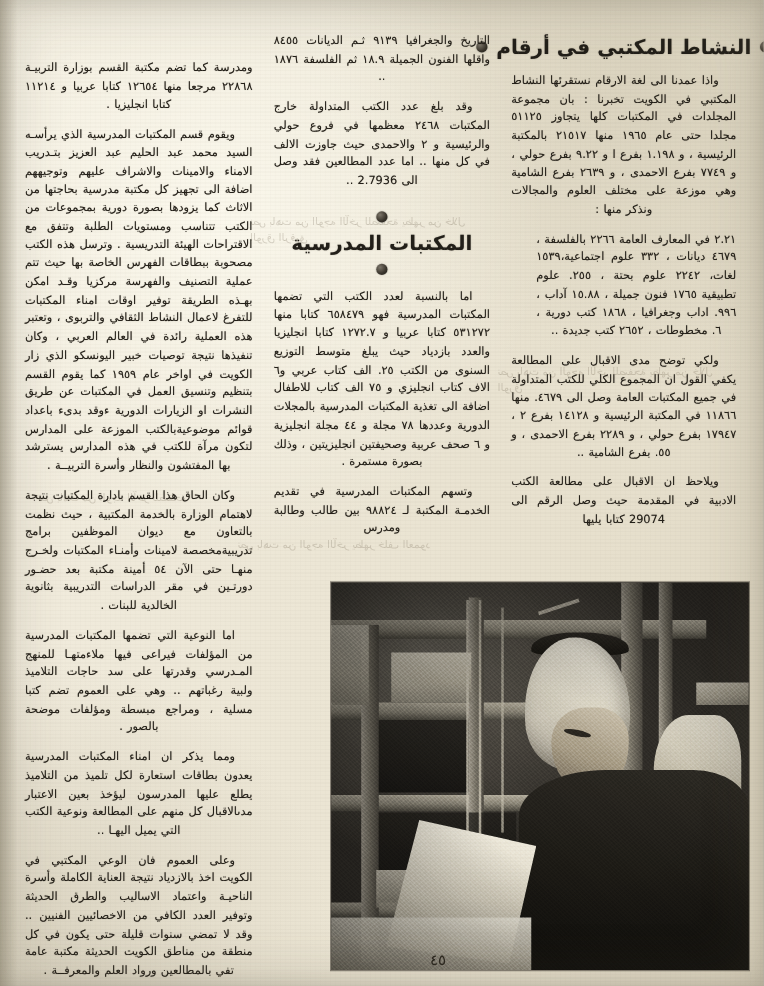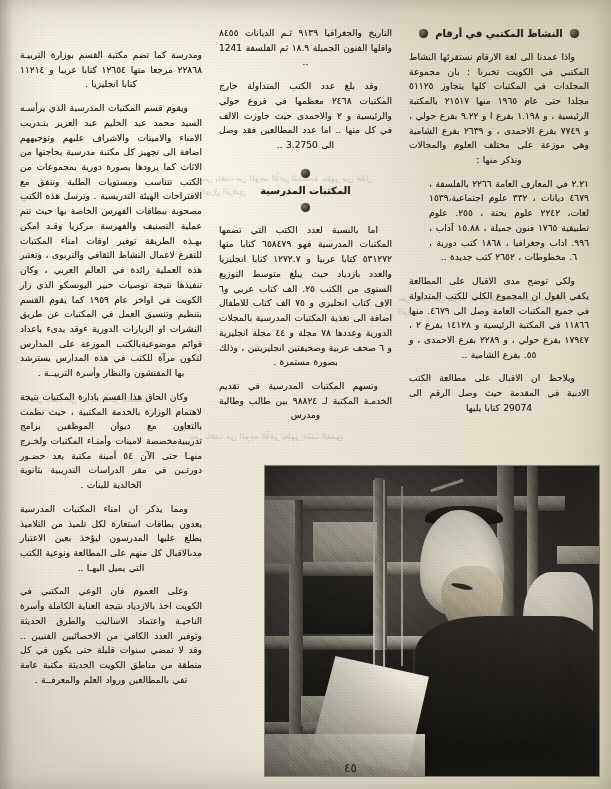--- a/index.html
+++ b/index.html
@@ -60,21 +60,21 @@
   .col-right{width:197px;padding:0 8px 0 9px;}
   .col-mid{width:190px;padding:0 8px 0 9px;}
   .col-left{width:196px;padding:0 8px 0 6px;}
 
   .section-head{
     display:flex;align-items:center;justify-content:center;
     gap:7px;
     margin:2px 0 11px 0;
   }
   .section-head .title{
-    font-size:10px;font-weight:bold;
+    font-size:16px;font-weight:bold;
     letter-spacing:.2px;
     color:#221f19;
     white-space:nowrap;
     text-shadow:0 0 1px rgba(60,54,42,.45);
   }
   .bullet{
     width:9px;height:9px;border-radius:50%;
     background:radial-gradient(circle at 34% 32%, #7d766a 0%, #3a352c 58%, #22201b 100%);
     box-shadow:0 0 1px rgba(0,0,0,.5);
     flex:0 0 auto;
@@ -191,37 +191,38 @@
         <span class="title">النشاط المكتبي في أرقام</span>
         <span class="bullet"></span>
       </div>
       <p class="para first">واذا عمدنا الى لغة الارقام نستقرئها النشاط المكتبي في الكويت تخبرنا : بان مجموعة المجلدات في المكتبات كلها يتجاوز ٥١١٢٥ مجلدا حتى عام ١٩٦٥ منها ٢١٥١٧ بالمكتبة الرئيسية ، و ١.١٩٨ بفرع ا و ٩.٢٢ بفرع حولي ، و ٧٧٤٩ بفرع الاحمدى ، و ٢٦٣٩ بفرع الشامية وهي موزعة على مختلف العلوم والمجالات ونذكر منها :</p>
       <p class="para nums">٢.٢١ في المعارف العامة ٢٢٦٦ بالفلسفة ، ٤٦٧٩ ديانات ، ٣٣٢ علوم اجتماعية،١٥٣٩ لغات، ٢٢٤٢ علوم بحتة ، ٢٥٥. علوم تطبيقية ١٧٦٥ فنون جميلة ، ١٥.٨٨ آداب ، ٩٩٦. اداب وجغرافيا ، ١٨٦٨ كتب دورية ، ٦. مخطوطات ، ٢٦٥٢ كتب جديدة ..</p>
       <p class="para first">ولكي توضح مدى الاقبال على المطالعة يكفي القول ان المجموع الكلي للكتب المتداولة في جميع المكتبات العامة وصل الى ٤٦٧٩. منها ١١٨٦٦ في المكتبة الرئيسية و ١٤١٢٨ بفرع ٢ ، ١٧٩٤٧ بفرع حولي ، و ٢٢٨٩ بفرع الاحمدى ، و ٥٥. بفرع الشامية ..</p>
       <p class="para first">ويلاحظ ان الاقبال على مطالعة الكتب الادبية في المقدمة حيث وصل الرقم الى 29074 كتابا يليها</p>
     </div>
 
     <div class="col col-mid">
-      <p class="para">التاريخ والجغرافيا ٩١٣٩ ثـم الديانات ٨٤٥٥ واقلها الفنون الجميلة ١٨.٩ ثم الفلسفة 1241 ..</p>
-      <p class="para first">وقد بلغ عدد الكتب المتداولة خارج المكتبات ٢٤٦٨ معظمها في فروع حولي والرئيسية و ٢ والاحمدى حيث جاوزت الالف في كل منها .. اما عدد المطالعين فقد وصل الى 3.2750 ..</p>
+      <p class="para">التاريخ والجغرافيا ٩١٣٩ ثـم الديانات ٨٤٥٥ واقلها الفنون الجميلة ١٨.٩ ثم الفلسفة ١٨٧٦ ..</p>
+      <p class="para first">وقد بلغ عدد الكتب المتداولة خارج المكتبات ٢٤٦٨ معظمها في فروع حولي والرئيسية و ٢ والاحمدى حيث جاوزت الالف في كل منها .. اما عدد المطالعين فقد وصل الى 2.7936 ..</p>
 
       <div class="section-head" style="margin-top:16px;flex-direction:column;">
         <span class="bullet"></span>
         <span class="title">المكتبات المدرسية</span>
         <span class="bullet"></span>
       </div>
 
       <p class="para first">اما بالنسبة لعدد الكتب التي تضمها المكتبات المدرسية فهو ٦٥٨٤٧٩ كتابا منها ٥٣١٢٧٢ كتابا عربيا و ١٢٧٢.٧ كتابا انجليزيا والعدد بازدياد حيث يبلغ متوسط التوزيع السنوى من الكتب ٢٥. الف كتاب عربي و٦ الاف كتاب انجليزي و ٧٥ الف كتاب للاطفال اضافة الى تغذية المكتبات المدرسية بالمجلات الدورية وعددها ٧٨ مجلة و ٤٤ مجلة انجليزية و ٦ صحف عربية وصحيفتين انجليزيتين ، وذلك بصورة مستمرة .</p>
       <p class="para first">وتسهم المكتبات المدرسية في تقديم الخدمـة المكتبة لـ ٩٨٨٢٤ بين طالب وطالبة ومدرس</p>
     </div>
 
     <div class="col col-left">
       <p class="para" style="margin-top:22px;">ومدرسة كما تضم مكتبة القسم بوزارة التربيـة ٢٢٨٦٨ مرجعا منها ١٢٦٥٤ كتابا عربيا و ١١٢١٤ كتابا انجليزيا .</p>
       <p class="para first">ويقوم قسم المكتبات المدرسية الذي يرأسـه السيد محمد عبد الحليم عبد العزيز بتـدريب الامناء والامينات والاشراف عليهم وتوجيههم اضافة الى تجهيز كل مكتبة مدرسية بحاجتها من الاثاث كما يزودها بصورة دورية بمجموعات من الكتب تتناسب ومستويات الطلبة وتتفق مع الاقتراحات الهيئة التدريسية . وترسل هذه الكتب مصحوبة ببطاقات الفهرس الخاصة بها حيث تتم عملية التصنيف والفهرسة مركزيا وقـد امكن بهـذه الطريقة توفير اوقات امناء المكتبات للتفرغ لاعمال النشاط الثقافي والتربوى ، وتعتبر هذه العملية رائدة في العالم العربي ، وكان تنفيذها نتيجة توصيات خبير اليونسكو الذي زار الكويت في اواخر عام ١٩٥٩ كما يقوم القسم بتنظيم وتنسيق العمل في المكتبات عن طريق النشرات او الزيارات الدورية ءوقد بدىء باعداد قوائم موضوعيةبالكتب الموزعة على المدارس لتكون مرآة للكتب في هذه المدارس يسترشد بها المفتشون والنظار وأسرة التربيــة .</p>
       <p class="para first">وكان الحاق هذا القسم بادارة المكتبات نتيجة لاهتمام الوزارة بالخدمة المكتبية ، حيث نظمت بالتعاون مع ديوان الموظفين برامج تدريبيةمخصصة لامينات وأمنـاء المكتبات ولخـرج منهـا حتى الآن ٥٤ أمينة مكتبة بعد حضـور دورتـين في مقر الدراسات التدريبية بثانوية الخالدية للبنات .</p>
+      <p class="para first">اما النوعية التي تضمها المكتبات المدرسية من المؤلفات فيراعى فيها ملاءمتهـا للمنهج المـدرسي وقدرتها على سد حاجات التلاميذ ولبية رغباتهم .. وهي على العموم تضم كتبا مسلية ، ومراجع مبسطة ومؤلفات موضحة بالصور .</p>
       <p class="para first">ومما يذكر ان امناء المكتبات المدرسية يعدون بطاقات استعارة لكل تلميذ من التلاميذ يطلع عليها المدرسون ليؤخذ بعين الاعتبار مدىالاقبال كل منهم على المطالعة ونوعية الكتب التي يميل اليهـا ..</p>
       <p class="para first">وعلى العموم فان الوعي المكتبي في الكويت اخذ بالازدياد نتيجة العناية الكاملة وأسرة الناحيـة واعتماد الاساليب والطرق الحديثة وتوفير العدد الكافي من الاخصائيين الفنيين .. وقد لا تمضي سنوات قليلة حتى يكون في كل منطقة من مناطق الكويت الحديثة مكتبة عامة تفي بالمطالعين ورواد العلم والمعرفــة .</p>
     </div>
 
   </div>
 
   <div class="photo">
     <div class="scene">
       <div class="ph-wall"></div>
 

